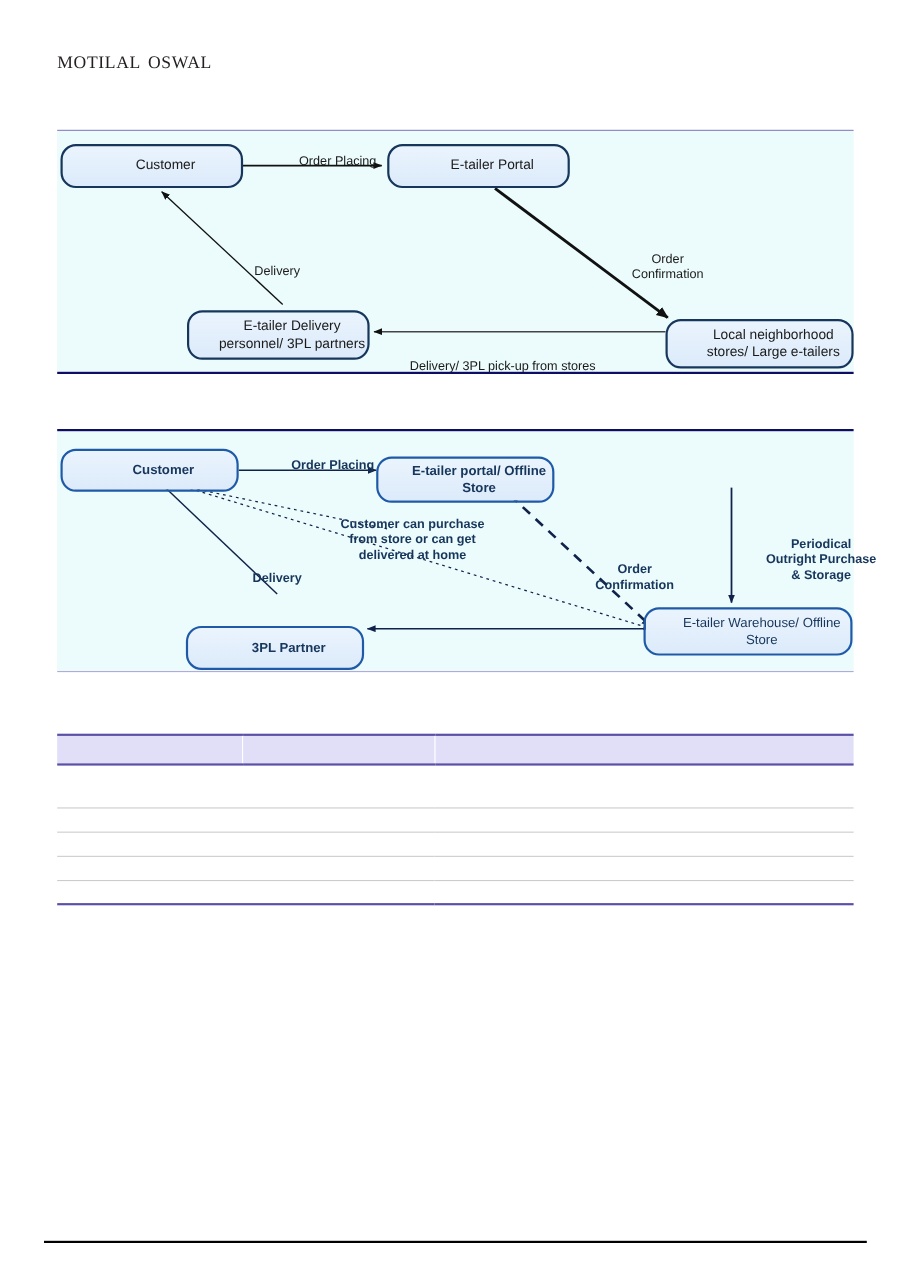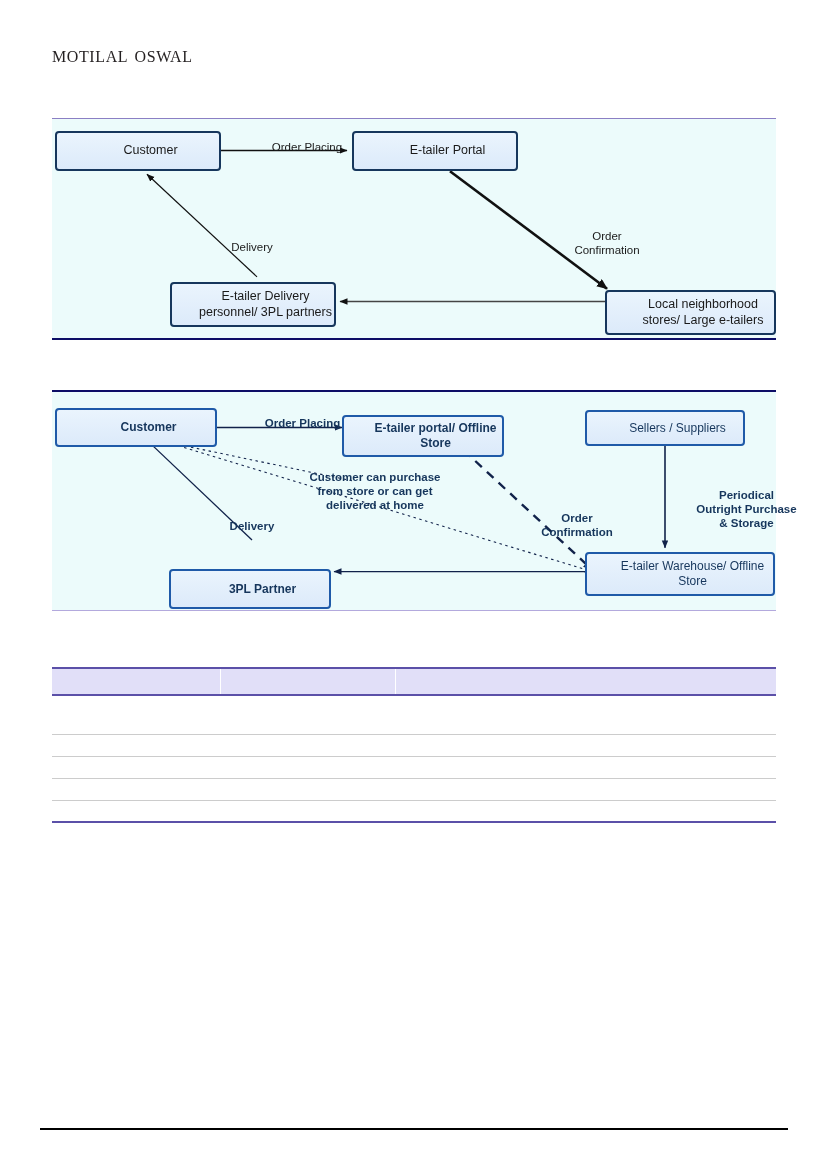--- a/index.html
+++ b/index.html
@@ -67,21 +67,21 @@
   }
 
   
   .node {
     position: absolute;
     box-sizing: border-box;
     display: flex;
     align-items: center;
     justify-content: center;
     text-align: center;
-    border-radius: 4px;
+    border-radius: 14px;
     background: linear-gradient(180deg, #eaf4fd 0%, #dceafa 100%);
     line-height: 1.22;
     z-index: 3;
     padding-left: 25px;
   }
   
   .node-d1 {
     border: 2.5px solid #16365c;
     color: #1a1a1a;
     font-size: 12.5px;
@@ -222,20 +222,23 @@
 
   <div class="edge-label label-d1" style="left:490px; top:96px; width:130px;">
     <span>Order
 Confirmation</span>
   </div>
 
   <div class="edge-label label-d1" style="left:150px; top:107px; width:100px;">
     <span>Delivery</span>
   </div>
 
+  <div class="edge-label label-d1" style="left:290px; top:193px; width:230px;">
+    <span>Delivery/ 3PL pick-up from stores</span>
+  </div>
 </div>
 
 <div class="diagram-frame" id="diagram-two">
 
   <svg class="diagram-svg" viewBox="0 0 724 221" preserveAspectRatio="none">
     <defs>
       <marker id="arrowD2" markerWidth="9" markerHeight="9" refX="7.5" refY="3.2" orient="auto" markerUnits="userSpaceOnUse">
         <path d="M0,0 L8,3.2 L0,6.4 z" fill="#11224a"></path>
       </marker>
       <marker id="arrowD2dash" markerWidth="11" markerHeight="11" refX="8.5" refY="4" orient="auto" markerUnits="userSpaceOnUse">
@@ -262,23 +265,20 @@
 
   <div class="node node-d2 bold" style="left:3px; top:16px; width:162px; height:39px;">
     <span>Customer</span>
   </div>
 
   <div class="node node-d2 bold" style="left:290px; top:23px; width:162px; height:42px;">
     <span>E-tailer portal/ Offline
 Store</span>
   </div>
 
-  <div class="node node-d2 regular" style="left:533px; top:18px; width:160px; height:36px;">
-    <span>Sellers / Suppliers</span>
-  </div>
 
   <div class="node node-d2 bold" style="left:117px; top:177px; width:162px; height:40px;">
     <span>3PL Partner</span>
   </div>
 
   <div class="node node-d2 regular" style="left:533px; top:160px; width:190px; height:44px;">
     <span>E-tailer Warehouse/
 Offline Store</span>
   </div>
 

